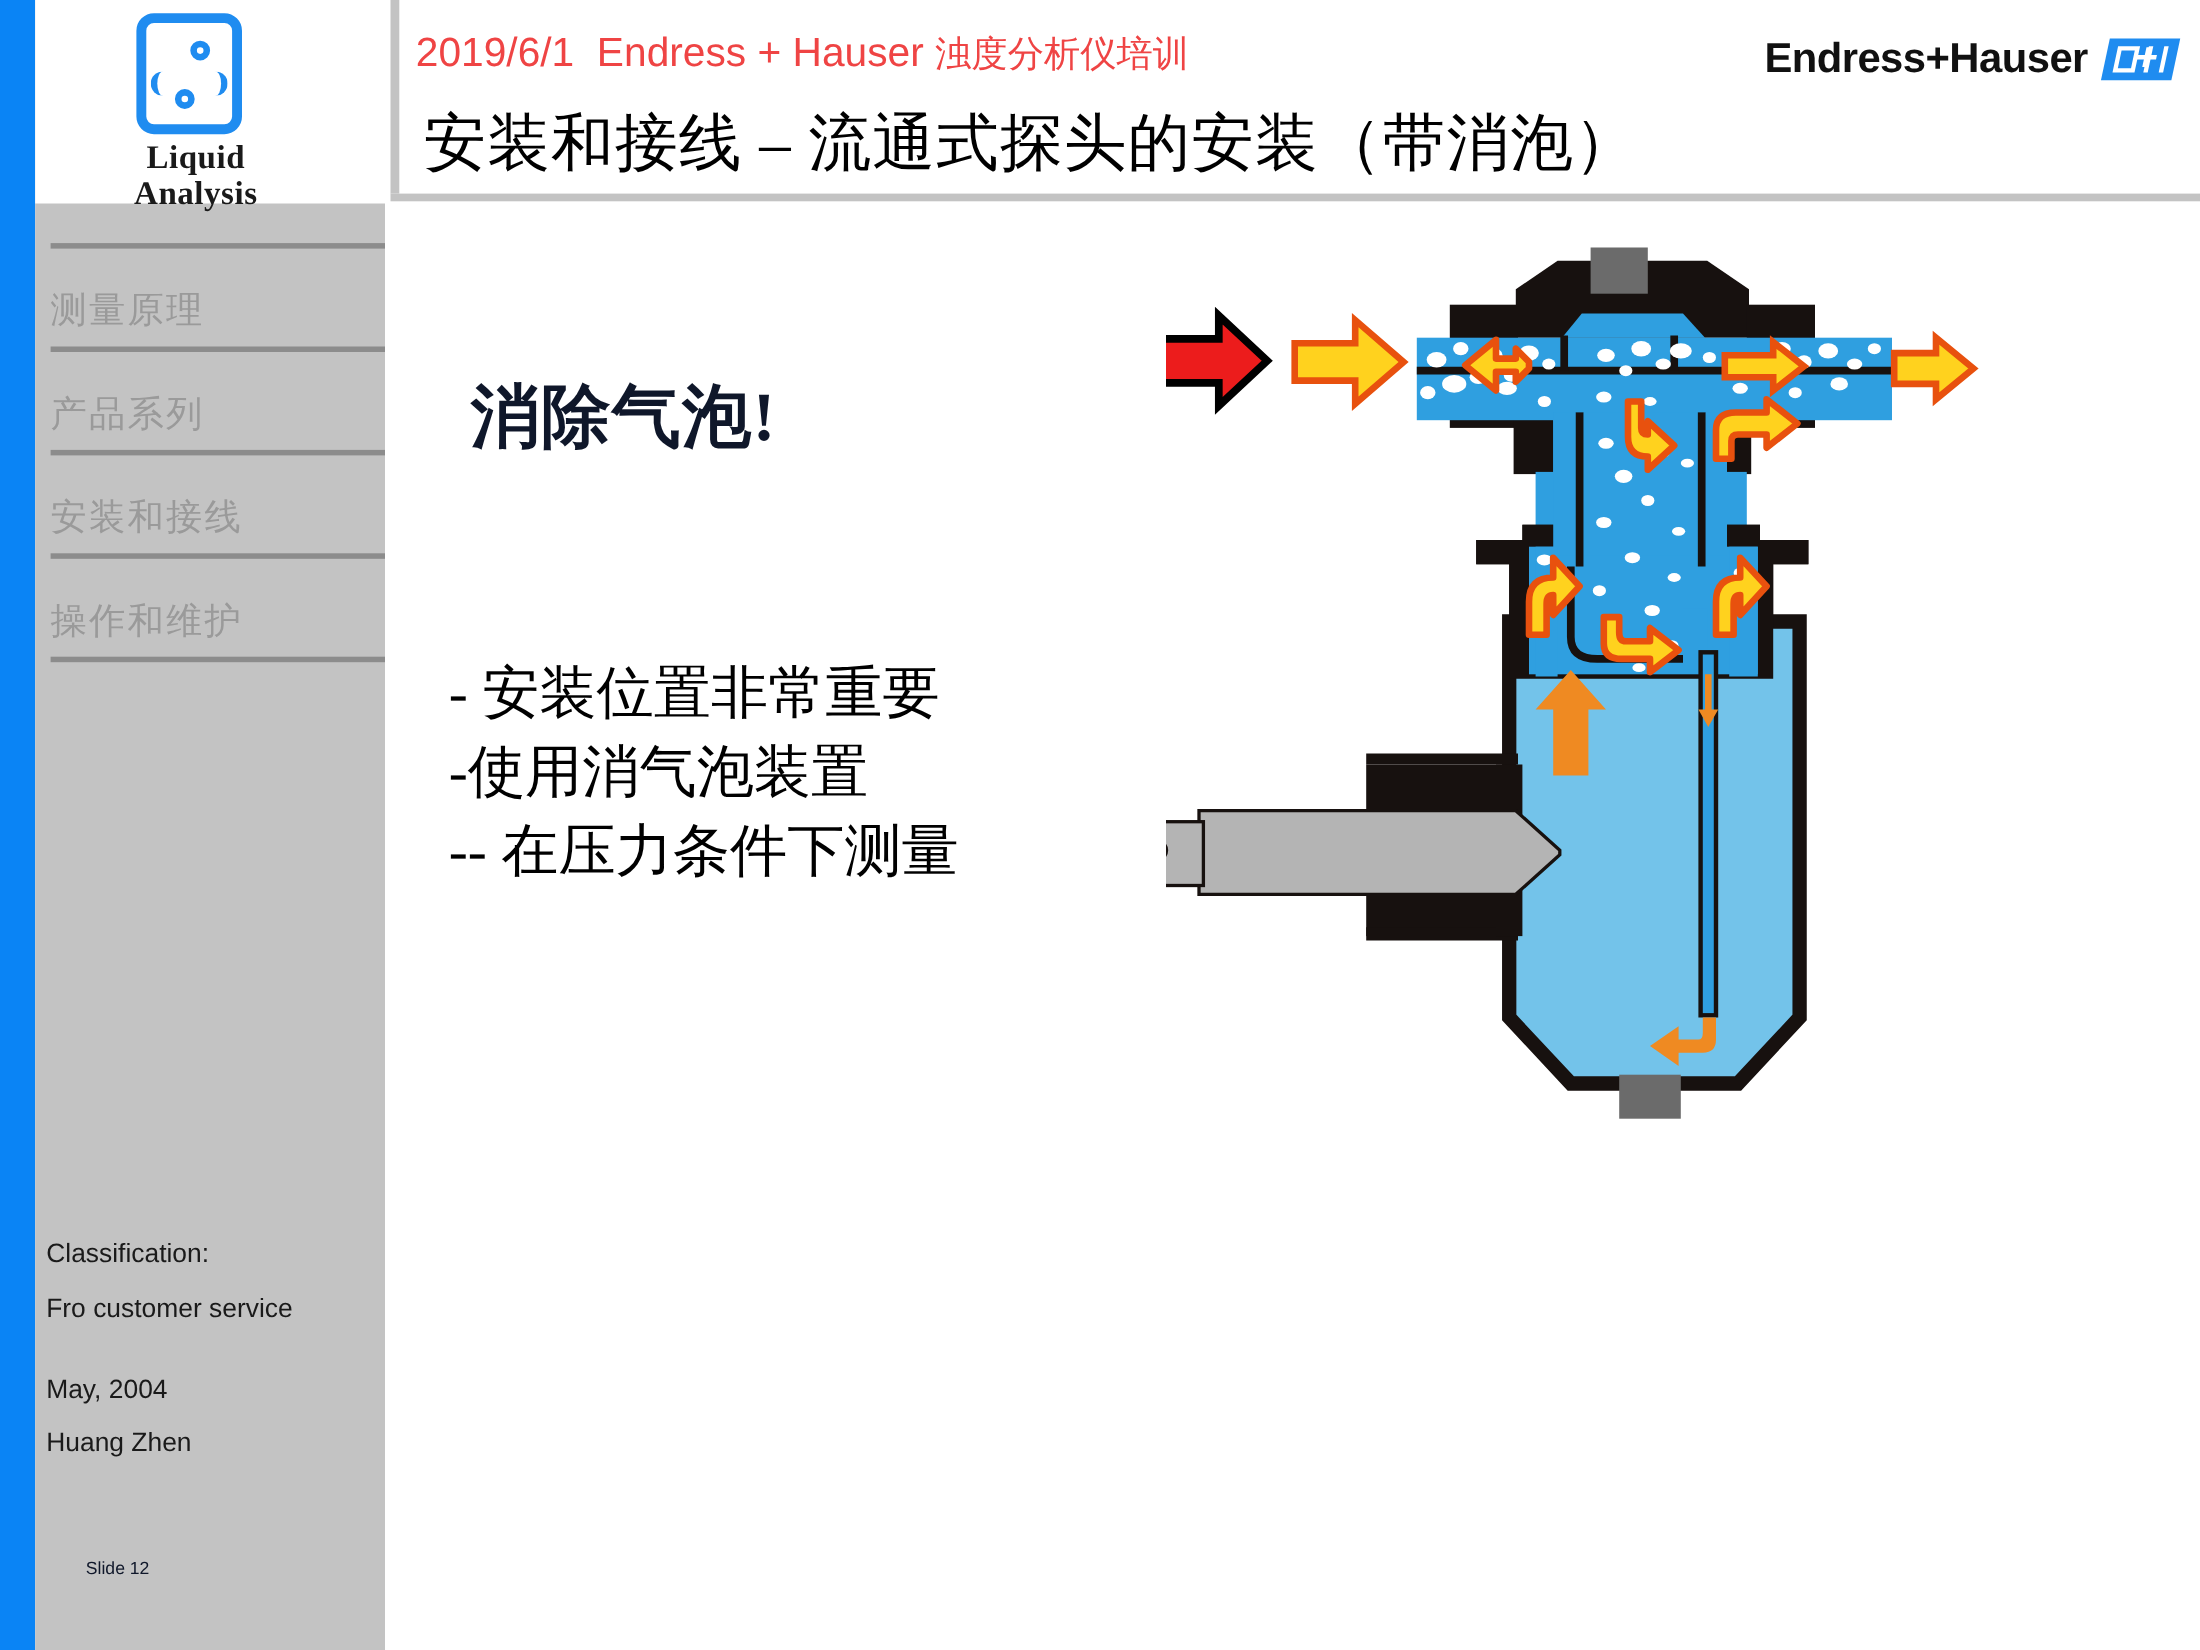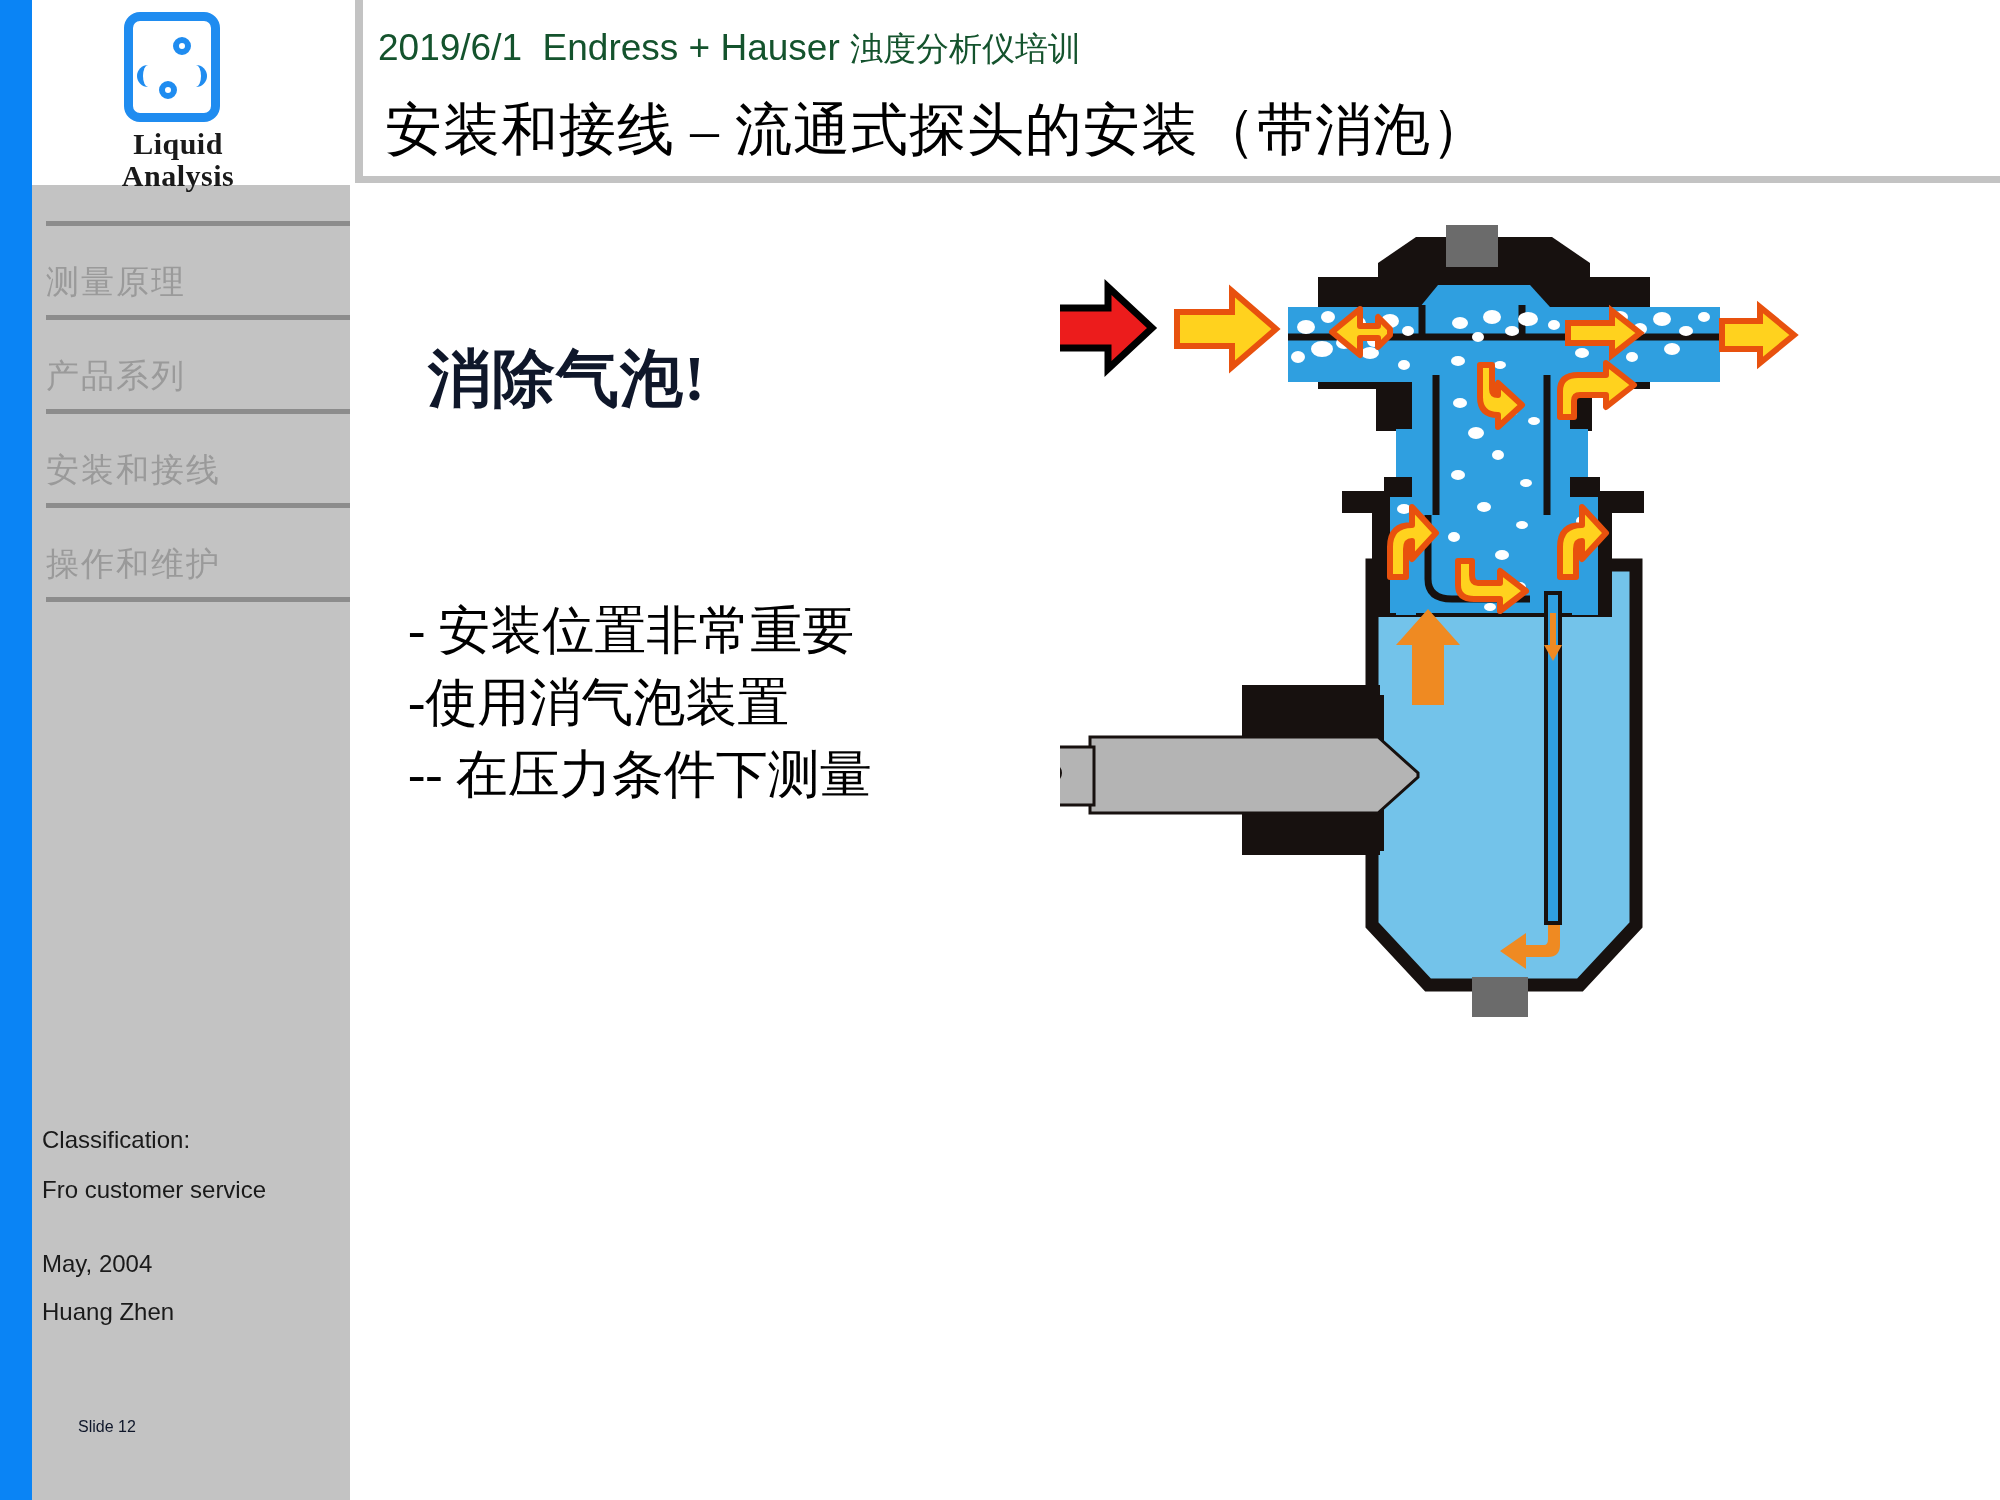--- a/index.html
+++ b/index.html
@@ -154,21 +154,21 @@
     top: 176px;
     width: 1645px;
     height: 7px;
     background: #c3c3c3;
   }
   .eyebrow {
     position: absolute;
     left: 378px;
     top: 27px;
     font-size: 37px;
-    color: #14532d;
+    color: #ef4444;
     white-space: nowrap;
   }
   .eyebrow .cn { font-family: "Liberation Serif", serif; font-size: 33px; }
   .main-title {
     position: absolute;
     left: 385px;
     top: 92px;
     font-family: "Liberation Serif", serif;
     font-size: 57px;
     color: #000000;
@@ -317,20 +317,27 @@
 
   <div class="header-sep"></div>
   <div class="header-rule"></div>
 
   <div class="eyebrow">
     <span>2019/6/1</span>&nbsp;&nbsp;<span>Endress + Hauser</span>&nbsp;<span class="cn">浊度分析仪培训</span>
   </div>
 
   <div class="main-title">安装和接线 – 流通式探头的安装（带消泡）</div>
 
+  <div class="eh-logo">
+    <div class="eh-word">Endress+Hauser</div>
+    <div class="eh-mark">
+      <div class="eh-plus"></div>
+      <div class="eh-plus2"></div>
+    </div>
+  </div>
 
   <div class="kicker">消除气泡!</div>
 
   <div class="bullets">
     <div>-  安装位置非常重要</div>
     <div>-使用消气泡装置</div>
     <div>-- 在压力条件下测量</div>
   </div>
 
   <div class="figure">

